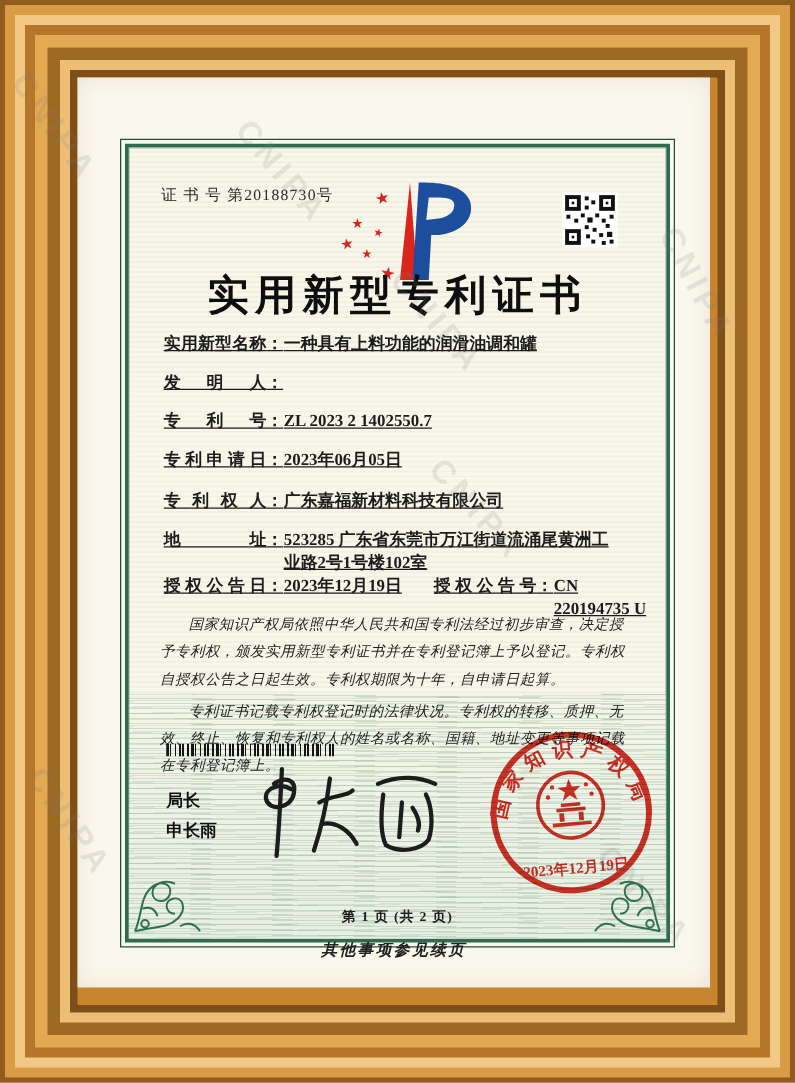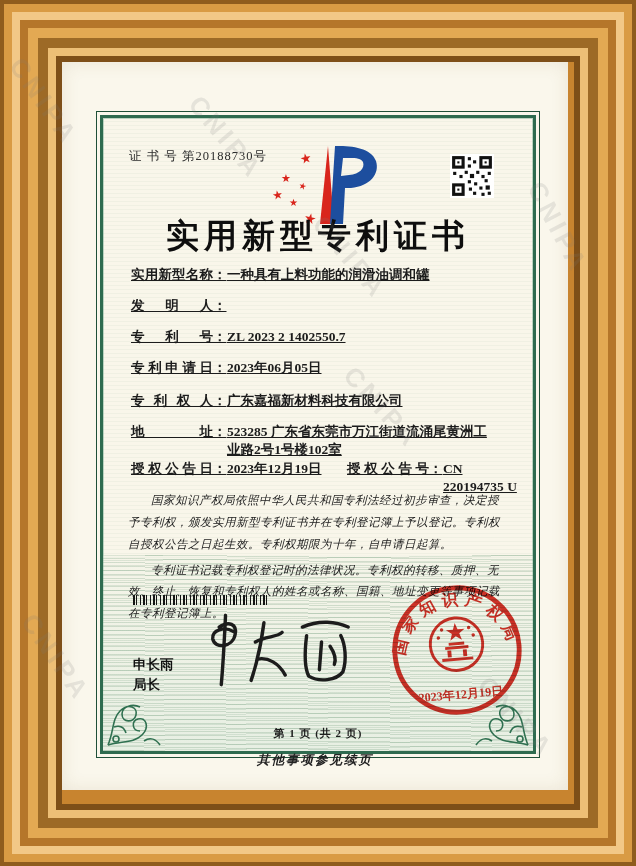--- a/index.html
+++ b/index.html
@@ -44,21 +44,21 @@
   .fval{flex:1 1 auto;padding-right:26px;}
   .frow2 .flabel2{display:inline-block;width:82px;text-align-last:justify;margin-left:12px;flex:0 0 82px;}
   
   .legal{position:absolute;left:25px;right:25px;top:372px;font-size:11.5px;line-height:1.9;
          font-style:italic;color:#222;}
   .legal p{margin:0 0 4px 0;text-indent:2em;letter-spacing:.5px;}
   
   .barcode{position:absolute;left:30px;top:477px;width:136px;height:10px;
     background:repeating-linear-gradient(90deg,#151515 0 2px,transparent 2px 3px,#151515 3px 4px,transparent 4px 7px,#151515 7px 8px,transparent 8px 10px);}
   .signer-title{position:absolute;left:30px;top:514px;font-family:Liberation Sans, sans-serif;
-    font-size:13.5px;font-weight:bold;color:#111;margin-top:44px;}
+    font-size:13.5px;font-weight:bold;color:#111;}
   .signer-name{position:absolute;left:30px;top:538px;font-family:"Liberation Sans",sans-serif;
     font-size:13.5px;font-weight:bold;color:#111;}
   .signature{position:absolute;left:92px;top:492px;width:172px;height:80px;}
   
   .seal{position:absolute;left:286px;top:464px;width:136px;height:136px;
         transform:rotate(-5deg);mix-blend-mode:multiply;opacity:.95;}
   
   .flourish{position:absolute;width:68px;height:68px;bottom:2px;}
   .flourish.left{left:1px;}
   .flourish.right{right:1px;transform:scaleX(-1);}

